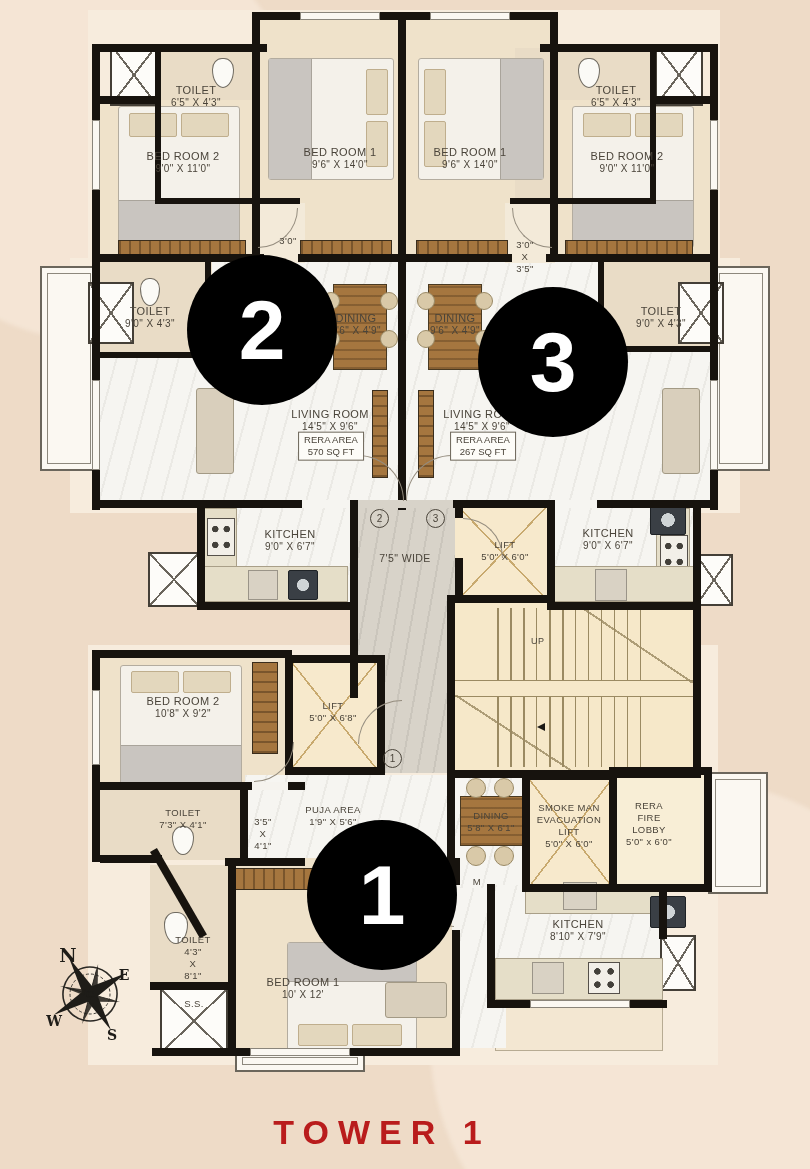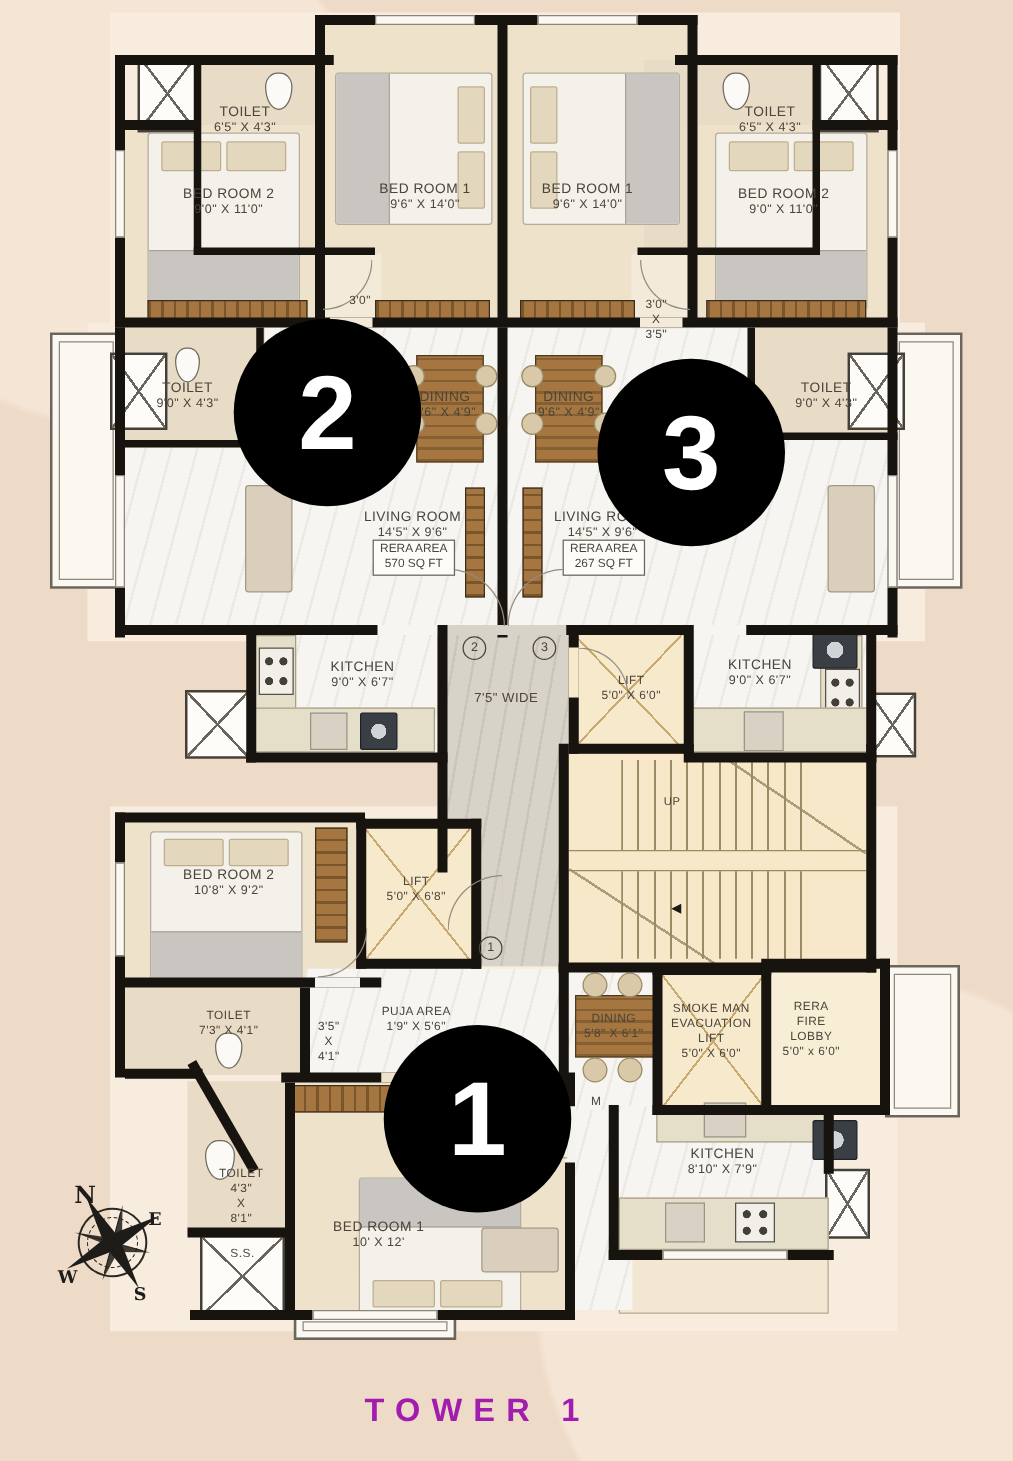--- a/index.html
+++ b/index.html
@@ -62,22 +62,22 @@
   .bigcircle{position:absolute;width:150px;height:150px;border-radius:50%;background:#000;color:#fff;
         display:flex;align-items:center;justify-content:center;font-size:84px;font-weight:bold;}
   .cnum{position:absolute;width:17px;height:17px;border:1.2px solid #4a443a;border-radius:50%;
         font-size:10px;line-height:17px;text-align:center;color:#4a443a;}
   .stairs{position:absolute;background:#f6e8c9;}
   .treads{position:absolute;background-image:repeating-linear-gradient(90deg,#9b8a62 0 1.5px,transparent 1.5px 13px);}
   .landing{position:absolute;background:#f6e8c9;border-top:1.5px solid #9b8a62;border-bottom:1.5px solid #9b8a62;}
   .sdiag{position:absolute;background-image:linear-gradient(to top right,transparent calc(50% - 1px),#9b8a62 calc(50% - 1px),#9b8a62 calc(50% + 1px),transparent calc(50% + 1px));opacity:.8;}
   .uplbl{position:absolute;font-size:9px;color:#4a443a;letter-spacing:.5px;}
   .uparrow{position:absolute;width:0;height:0;border-top:4px solid transparent;border-bottom:4px solid transparent;border-right:8px solid #1c1a16;}
-  .title{position:absolute;transform:translateX(-50%);font-size:26px;font-weight:bold;
-         letter-spacing:9px;color:#a21caf;}
+  .title{position:absolute;transform:translateX(-50%);font-size:34px;font-weight:bold;
+         letter-spacing:9px;color:#b91c1c;}
   .compass-letter{font-family:"DejaVu Serif",serif;font-weight:bold;fill:#1e1c18;}
 </style>
 </head>
 <body>
 
 <div class="wm" style="left:-120px;top:-80px;width:420px;height:420px;"></div>
 <div class="wm" style="left:430px;top:780px;width:520px;height:520px;"></div>
 
 <div class="panel" style="left:88px;top:10px;width:632px;height:255px;"></div>
 <div class="panel" style="left:70px;top:258px;width:670px;height:255px;"></div>

